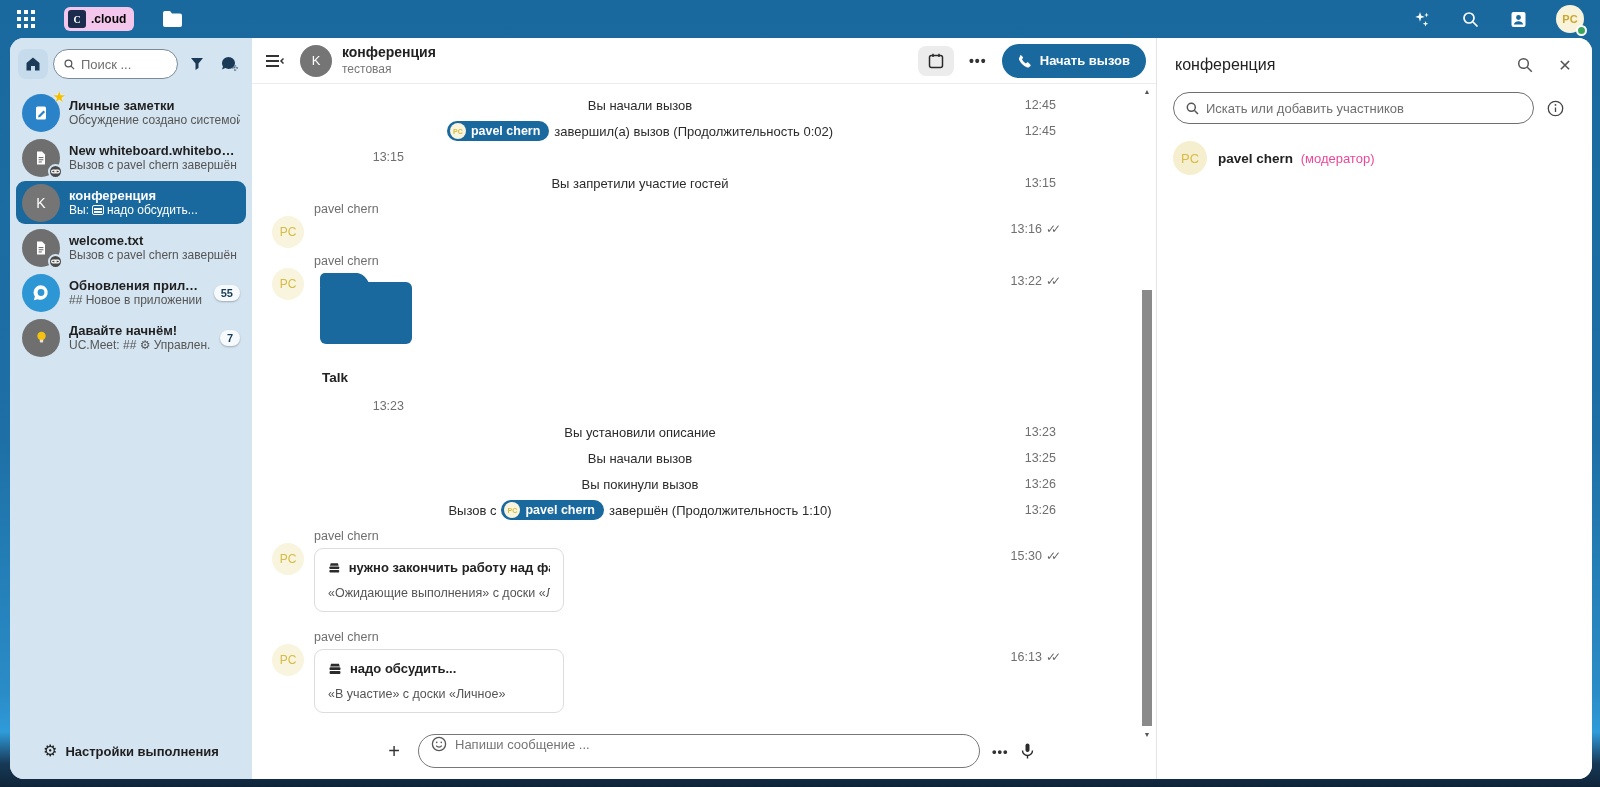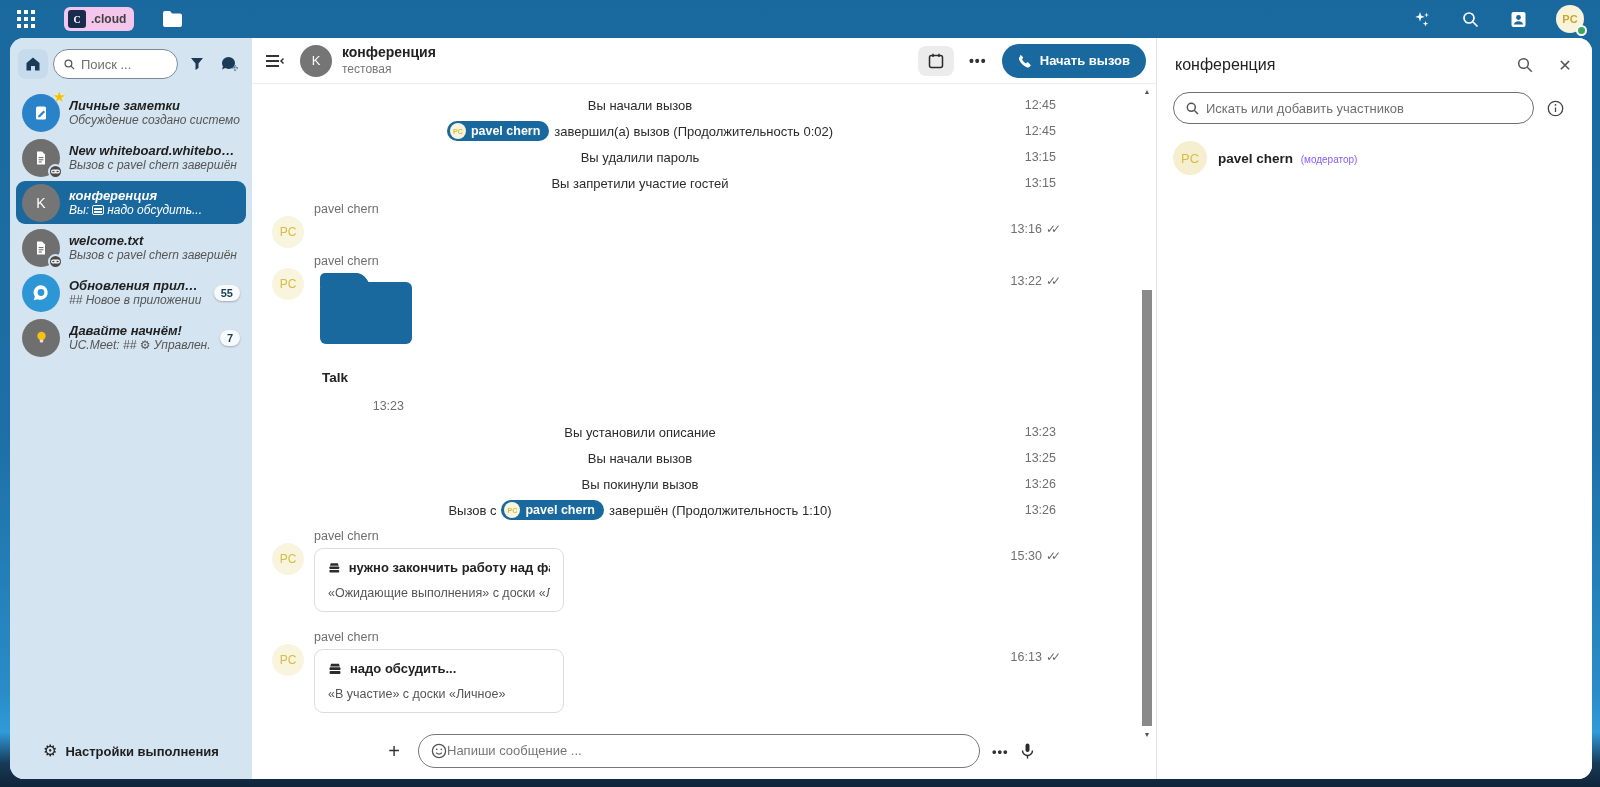--- a/index.html
+++ b/index.html
@@ -13,42 +13,42 @@
   }
   svg { display:block; }
 
   
   .topbar { height:38px; display:flex; align-items:center; padding:0 16px; }
   .tb-left { display:flex; align-items:center; gap:28px; }
   .tb-right { margin-left:auto; display:flex; align-items:center; gap:28px; }
   .tb-icon { width:20px; height:20px; display:flex; align-items:center; justify-content:center; cursor:pointer; }
   .logo-badge { background:#f5c6ec; border-radius:6px; padding:3px 8px 3px 4px; display:flex; align-items:center; gap:5px; cursor:pointer; }
   .logo-square { width:18px; height:18px; background:#1b2b4e; border-radius:3px; color:#fff; font-size:10px; font-weight:bold; display:flex; align-items:center; justify-content:center; font-family:"Liberation Serif",serif; }
-  .logo-text { color:#404040; font-weight:bold; font-size:12px; }
+  .logo-text { color:#000000; font-weight:bold; font-size:12px; }
   .tb-avatar-wrap { position:relative; width:28px; height:28px; cursor:pointer; }
   .tb-avatar { width:28px; height:28px; border-radius:50%; background:#f8f3da; color:#c9a832; font-weight:bold; font-size:11px; display:flex; align-items:center; justify-content:center; }
   .status-dot { position:absolute; right:-3px; bottom:-3px; width:11px; height:11px; border-radius:50%; background:#3ba55c; border:2px solid #fff; }
 
   
   .app-content { position:absolute; top:38px; left:10px; right:8px; bottom:8px; border-radius:14px; overflow:hidden; display:flex; background:#fff; }
 
   
   .sidebar { width:242px; flex-shrink:0; background:#d4e4f0; display:flex; flex-direction:column; }
   .side-top { display:flex; align-items:center; gap:5px; padding:11px 8px 10px 8px; }
   .home-btn { width:30px; height:30px; border-radius:8px; background:#c6dcec; display:flex; align-items:center; justify-content:center; cursor:pointer; flex-shrink:0; }
   .side-search { flex:1; height:30px; background:#fff; border:1px solid #7a8a99; border-radius:15px; display:flex; align-items:center; padding:12px 10px; gap:6px; min-width:0; }
   .side-search input { border:none; outline:none; width:100%; font-size:13px; background:transparent; color:#333; font-family:inherit; }
   .side-search input::placeholder { color:#6f6f6f; }
   .side-iconbtn { width:28px; height:28px; display:flex; align-items:center; justify-content:center; cursor:pointer; flex-shrink:0; }
 
   .conv-list { flex:1; padding:2px 6px; overflow:hidden; }
   .conv-item { display:flex; align-items:center; gap:9px; padding:4px 6px; border-radius:9px; cursor:pointer; margin-bottom:2px; height:43px; }
   .conv-item.selected { background:#19699e; }
   .conv-avatar { width:38px; height:38px; border-radius:50%; flex-shrink:0; display:flex; align-items:center; justify-content:center; position:relative; }
-  .conv-texts { flex:1; min-width:0;font-style:italic; }
+  .conv-texts { flex:1; min-width:0; }
   .conv-title { font-size:13px; font-weight:bold; color:#1f1f1f; white-space:nowrap; overflow:hidden; text-overflow:ellipsis; }
   .conv-preview { font-size:12px; color:#555; white-space:nowrap; overflow:hidden; text-overflow:ellipsis; display:flex; align-items:center; gap:3px; }
   .conv-item.selected .conv-title, .conv-item.selected .conv-preview { color:#fff; }
   .conv-badge { background:#f7fafc; color:#173a57; font-size:11px; font-weight:bold; border-radius:10px; padding:2px 7px; flex-shrink:0; box-shadow:0 1px 2px rgba(0,0,0,.25); }
   .star-badge { position:absolute; top:-5px; right:-6px; color:#f3c000; font-size:15px; line-height:1; text-shadow:0 0 2px #fff; }
   .link-badge { position:absolute; right:-3px; bottom:-2px; width:15px; height:15px; border-radius:50%; background:#4a4a4a; border:2px solid #d4e4f0; display:flex; align-items:center; justify-content:center; }
   .mini-deck { display:inline-block; width:12px; height:10px; border:1.5px solid #fff; border-radius:2px; position:relative; flex-shrink:0; }
   .mini-deck::after { content:""; position:absolute; left:1px; right:1px; top:2px; height:1.5px; background:#fff; box-shadow:0 3px 0 #fff; }
 
   .side-bottom { padding:16px 10px 20px; display:flex; align-items:center; justify-content:center; gap:8px; cursor:pointer; }
@@ -95,21 +95,21 @@
   .task-title span { overflow:hidden; }
   .task-sub { margin-top:11px; font-size:12.5px; color:#555; white-space:nowrap; overflow:hidden; }
 
   .chat-scrollbar { position:absolute; top:50px; bottom:40px; right:3px; width:12px; }
   .sb-arrow { position:absolute; left:0; width:12px; text-align:center; color:#555; font-size:7px; line-height:8px; }
   .sb-arrow.up { top:0; } .sb-arrow.down { bottom:0; }
   .sb-thumb { position:absolute; left:1px; width:10px; top:31%; height:67%; background:#8a8a8a; }
 
   .input-bar { height:46px; flex-shrink:0; display:flex; align-items:center; gap:12px; padding:0 0 10px 130px; }
   .plus-btn { font-size:20px; color:#333; width:24px; text-align:center; cursor:pointer; line-height:1; }
-  .msg-input { width:562px; height:34px; border:1.5px solid #777; border-radius:17px; display:flex; align-items:flex-start; padding:8px 12px; gap:0; }
+  .msg-input { width:562px; height:34px; border:1.5px solid #777; border-radius:17px; display:flex; align-items:flex-end; padding:15px 12px; gap:8px; }
   .msg-input input { flex:1; border:none; outline:none; font-size:13px; background:transparent; font-family:inherit; color:#333; }
   .msg-input input::placeholder { color:#757575; }
   .input-dots { color:#333; font-weight:bold; letter-spacing:1px; cursor:pointer; }
   .mic-btn { cursor:pointer; }
 
   
   .right-panel { width:436px; flex-shrink:0; background:#fff; border-left:1px solid #e3e3e3; display:flex; flex-direction:column; }
   .rp-header { display:flex; align-items:center; padding:16px 16px 4px 18px; }
   .rp-title { font-size:16px; color:#222; }
   .rp-actions { margin-left:auto; display:flex; align-items:center; gap:18px; }
@@ -120,21 +120,21 @@
   .rp-tab.active { border-bottom-color:#19699e; }
   .rp-tab .tab-label { font-size:13px; }
   .rp-tab.active .tab-label { font-weight:bold; }
   .rp-search-row { display:flex; align-items:center; gap:10px; padding:12px 26px 10px 16px; }
   .rp-search { flex:1; height:32px; border:1.5px solid #6f6f6f; border-radius:16px; display:flex; align-items:center; gap:7px; padding:0 12px; }
   .rp-search input { flex:1; border:none; outline:none; font-size:13px; font-family:inherit; color:#333; background:transparent; }
   .rp-search input::placeholder { color:#6f6f6f; }
   .participant { display:flex; align-items:center; gap:11px; padding:7px 16px; cursor:pointer; }
   .p-avatar { width:34px; height:34px; border-radius:50%; background:#f6efcf; color:#d6bc45; font-size:13px; display:flex; align-items:center; justify-content:center; }
   .p-name { font-size:13.5px; font-weight:bold; color:#222; }
-  .p-role { font-size:10px; color:#8b5cf6; margin-left:4px; }
+  .p-role { font-size:13px; color:#ec4899; margin-left:4px; }
 </style>
 </head>
 <body>
 
 <div class="topbar">
   <div class="tb-left">
     <div class="tb-icon">
       <svg width="18" height="18" viewBox="0 0 18 18" fill="#fff">
           <rect x="0" y="0" width="4" height="4"></rect>
           <rect x="7" y="0" width="4" height="4"></rect>
@@ -384,23 +384,20 @@
               <span class="pill-avatar">PC</span>
               <span>pavel chern</span>
             </span>
           <span>завершил(а) вызов (Продолжительность 0:02)</span>
         </div>
         <div class="time-col">12:45</div>
       </div>
 
       <div class="sys-row">
         <div style="width:52px;flex-shrink:0"></div>
-        <div class="sys-text">
-            <span>Вы удалили пароль</span>
-          </div>
         <div class="time-col">13:15</div>
       </div>
 
       <div class="sys-row">
         <div style="width:52px;flex-shrink:0"></div>
         <div class="sys-text">
             <span>Вы запретили участие гостей</span>
           </div>
         <div class="time-col">13:15</div>
       </div>

